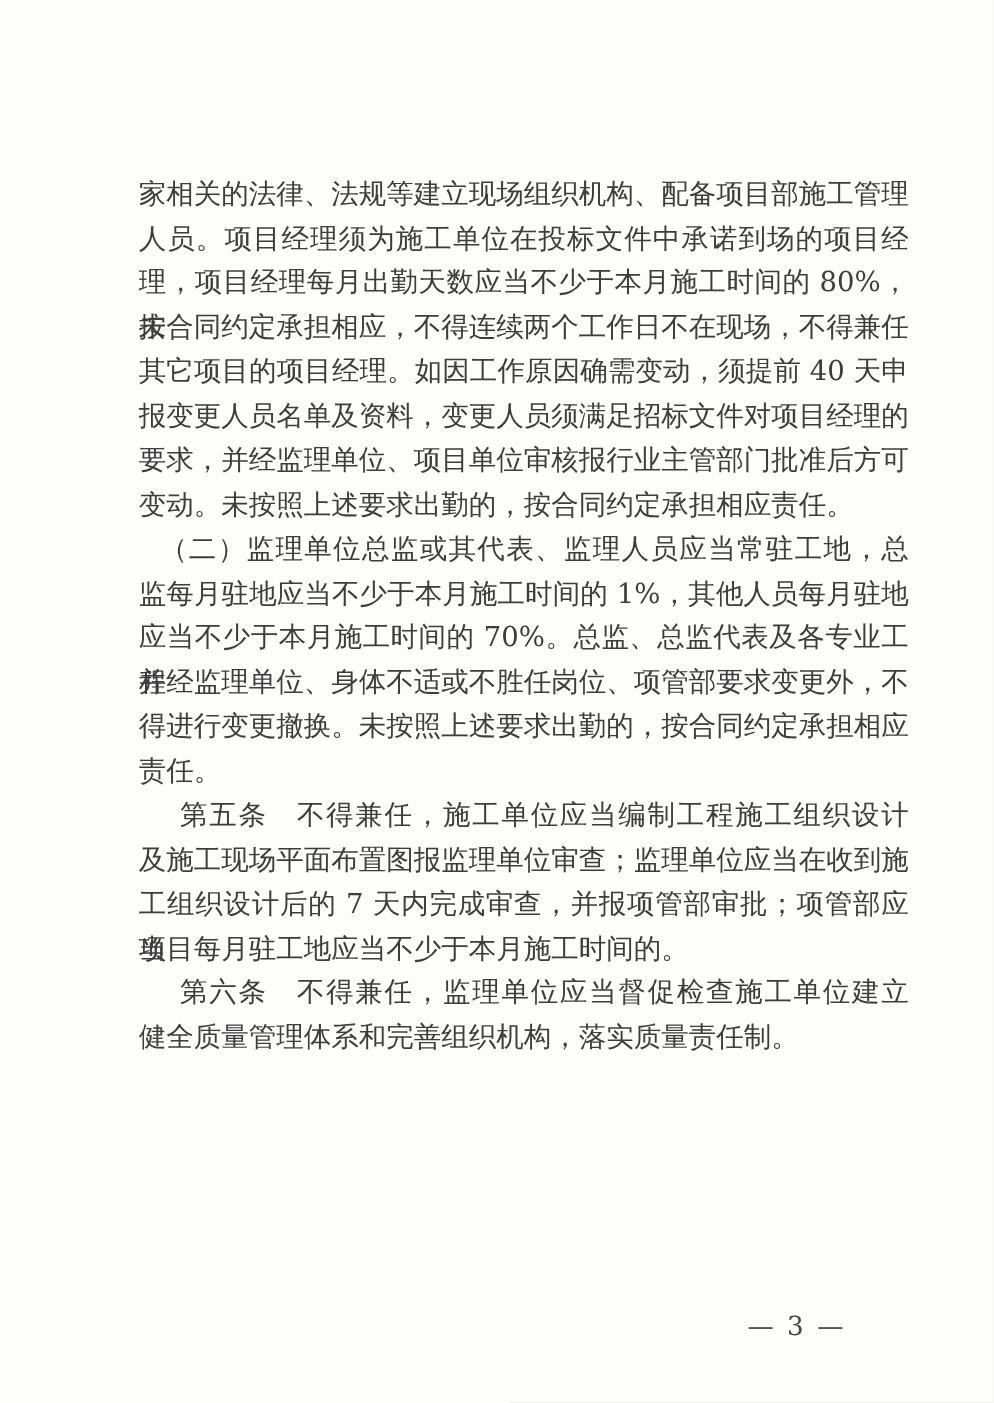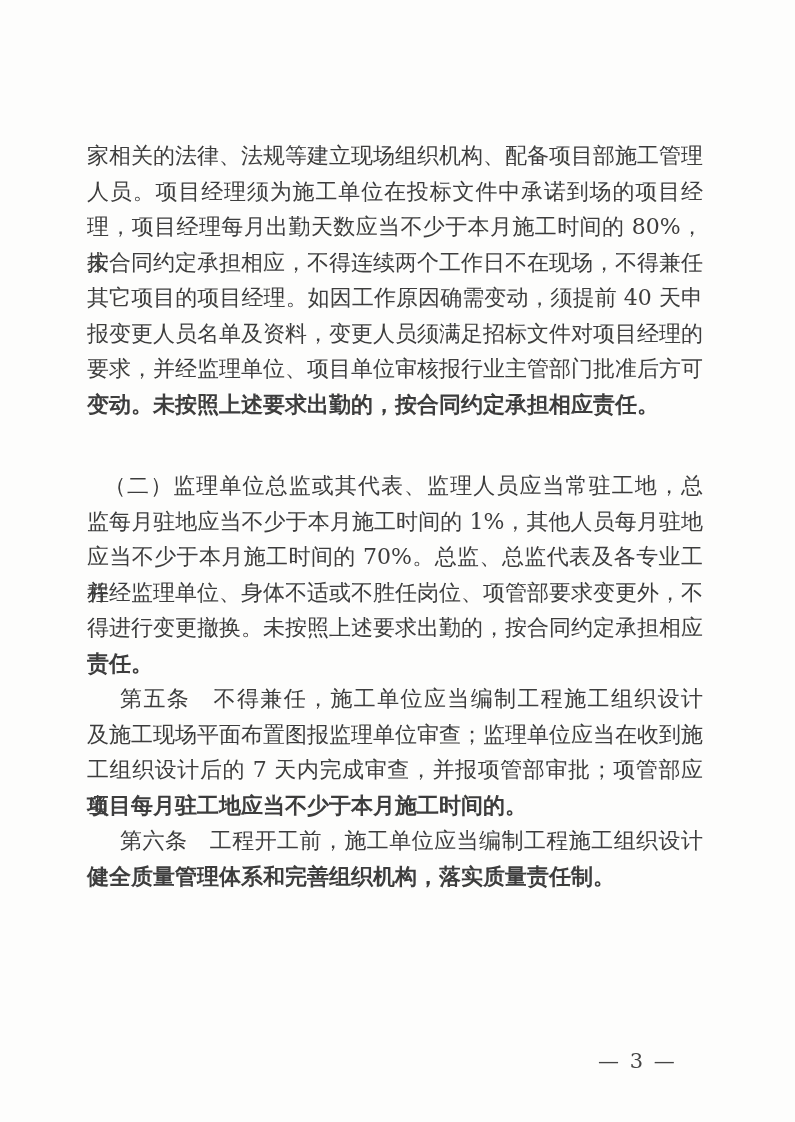--- a/index.html
+++ b/index.html
@@ -12,21 +12,21 @@
     width: 795px;
     height: 1122px;
     margin: 0 auto;
     background: #fdfdfc;
     overflow: hidden;
     font-family: "DejaVu Serif", "Liberation Serif", serif;
     color: #3d3d3d;
   }
   .text-block {
     position: absolute;
-    left: 87px;
+    left: 111px;
     top: 138px;
     width: 616px;
   }
   .para {
     margin: 0;
     padding: 0;
   }
   .line {
     font-size: 22px;
     line-height: 35.5px;
@@ -34,26 +34,24 @@
     letter-spacing: 0;
     text-align: justify;
     text-align-last: justify;
     text-justify: distribute;
     text-justify: inter-character;
     white-space: normal;
   }
   
   .line.pend {
     text-align-last: left;
-    font-weight: bold;
   }
   
   .line.indent-paren {
     text-indent: 17px;
-    margin-top: 46px;
   }
   
   .line.indent-article {
     text-indent: 33px;
   }
   .page-number {
     position: absolute;
     left: 598px;
     top: 1046px;
     width: 120px;
@@ -93,20 +91,20 @@
 
 
     <div class="para">
       <div class="line indent-article">第五条　不得兼任，施工单位应当编制工程施工组织设计</div>
       <div class="line">及施工现场平面布置图报监理单位审查；监理单位应当在收到施</div>
       <div class="line">工组织设计后的 7 天内完成审查，并报项管部审批；项管部应当</div>
       <div class="line pend">项目每月驻工地应当不少于本月施工时间的。</div>
     </div>
 
     <div class="para">
-      <div class="line indent-article">第六条　工程开工前，施工单位应当编制工程施工组织设计</div>
+      <div class="line indent-article">第六条　不得兼任，监理单位应当督促检查施工单位建立</div>
       <div class="line pend">健全质量管理体系和完善组织机构，落实质量责任制。</div>
     </div>
 
   </div>
 
   <div class="page-number">— 3 —</div>
 </div>
 
 </body></html>

